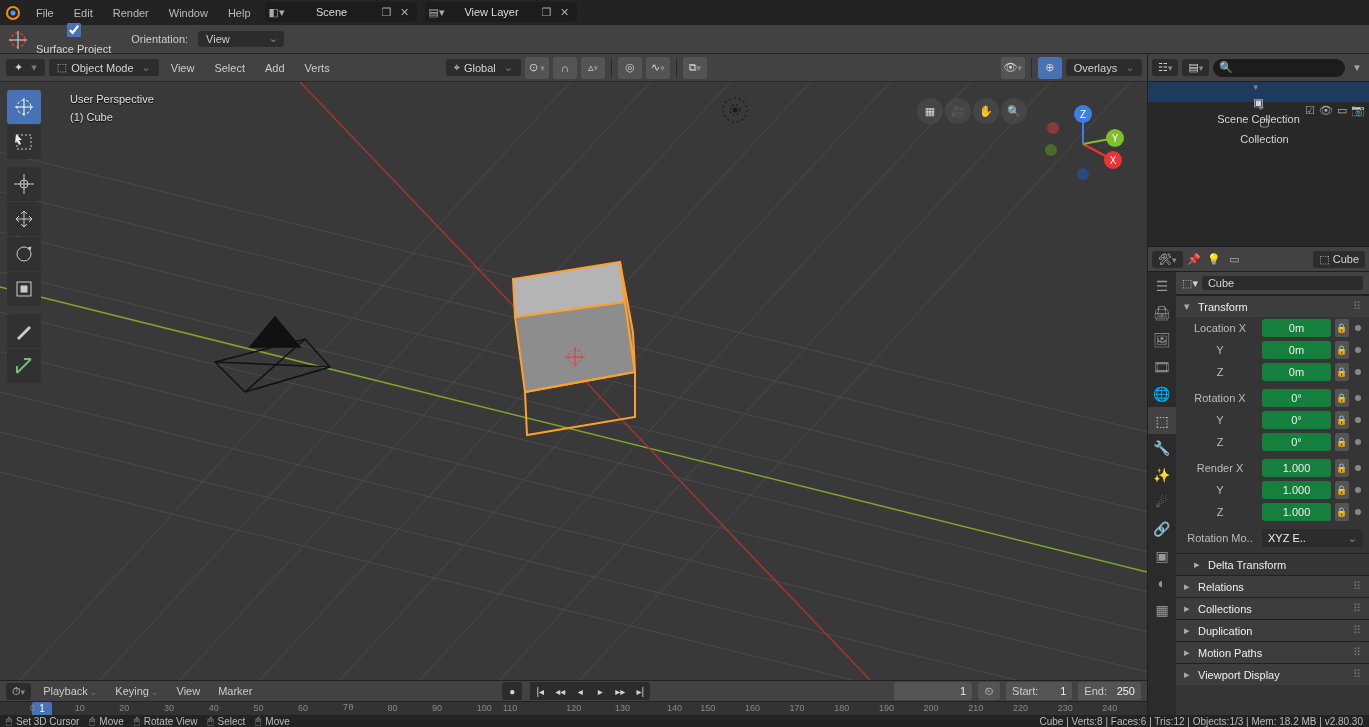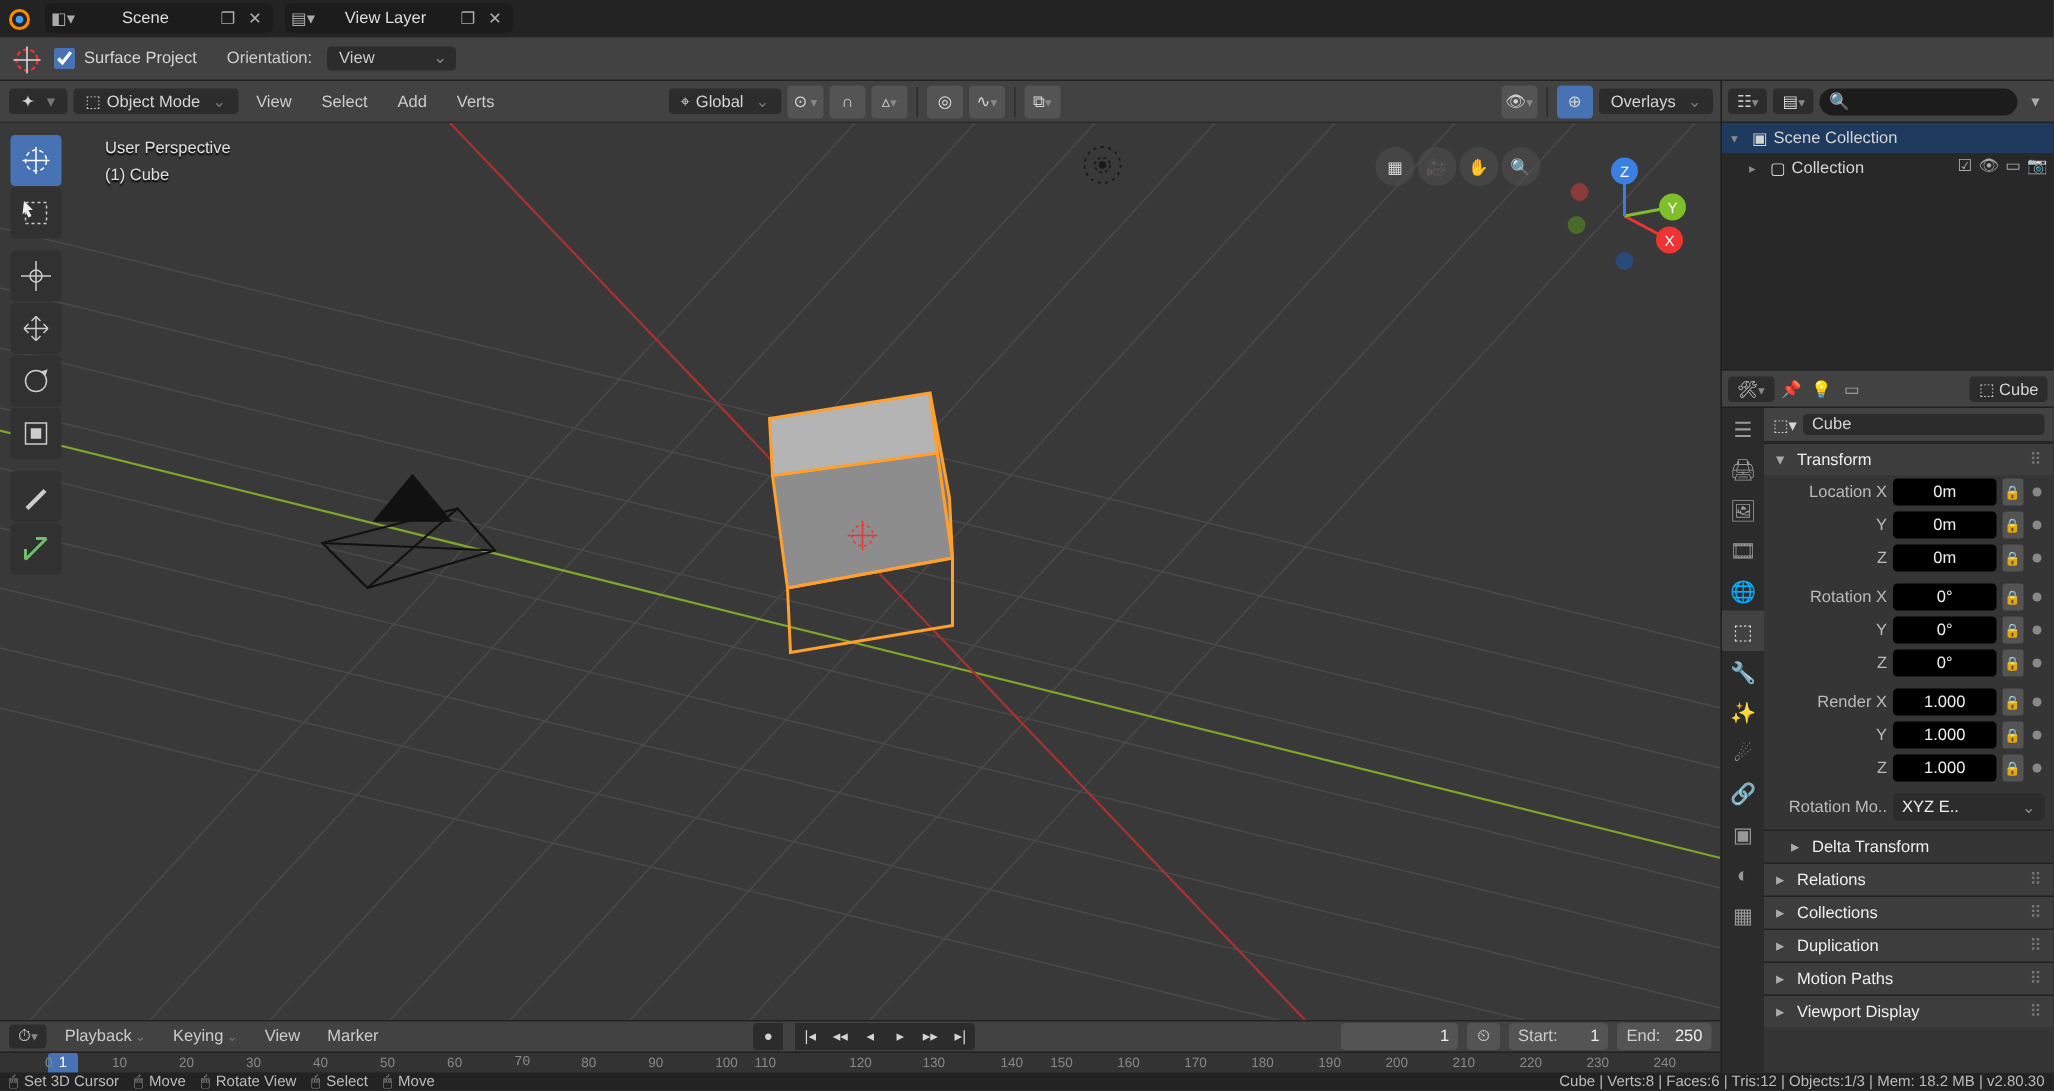--- a/index.html
+++ b/index.html
@@ -1,17 +1,17 @@
 <!DOCTYPE html>
 <html><head>
 <meta charset="utf-8">
 <style>
 * { margin:0; padding:0; box-sizing:border-box; user-select:none; }
 html,body { width:1369px; height:727px; background:#393939; font-family:sans-serif; font-size:11px; color:#d4d4d4; overflow:hidden; }
-.row { display:flex; align-items:center; }
+.row { display:flex; align-items:center;flex-direction:column; }
 input[type=checkbox]{ accent-color:#4772b3; width:14px; height:14px; }
 
 #topmenu { height:25px; background:#232323; display:flex; align-items:stretch; }
 #topmenu .logo { width:26px; display:flex; align-items:center; justify-content:center; color:#ff7b00; }
 #topmenu .mitems { display:flex; align-items:center; gap:0; }
 #topmenu .mitems span { padding:5px 10px; cursor:pointer; color:#bbb; }
 #tabs { display:flex; align-items:stretch; margin-left:20px; flex:1; }
 #tabs span { padding:6px 10px; color:#888; cursor:pointer; }
 #tabs span.active { background:#424242; color:#fff; border-radius:4px 4px 0 0; }
 #tabs .plus { color:#999; padding:5px 8px; }
@@ -81,34 +81,41 @@
 #proptabs { width:28px; background:#2b2b2b; display:flex; flex-direction:column; }
 #proptabs .pt { height:27px; display:flex; align-items:center; justify-content:center; cursor:pointer; color:#999; font-size:14px; }
 #proptabs .pt.on { background:#424242; color:#ddd; }
 #propcontent { flex:1; overflow:hidden; font-size:11px; }
 #propcontent .crumb { padding:4px 6px; background:#424242; display:flex; align-items:center; gap:4px; border-bottom:1px solid #222; }
 #propcontent .crumb .pill { background:#2c2c2c; border-radius:3px; padding:1px 6px; flex:1; }
 .panelh { background:#3d3d3d; padding:4px 8px; color:#eee; cursor:pointer; display:flex; align-items:center; gap:4px; border-top:1px solid #222;}
 .panelh .tri{color:#aaa;width:10px;}
 .panelh.sub { background:#353535; padding-left:18px; }
 .field { display:flex; align-items:center; gap:4px; padding:2px 6px 2px 6px; }
-.field label { width:76px; text-align:right; color:#bbb; }
-.field .num { flex:1; background:#000000; border-radius:3px; height:18px; display:flex; align-items:center; justify-content:center; color:#eee; }
+.field label { width:76px; text-align:center; color:#bbb; }
+.field .num { flex:1; background:#15803d; border-radius:3px; height:18px; display:flex; align-items:center; justify-content:center; color:#eee; }
 .field .mini { width:14px; height:18px; background:#545454; border-radius:2px; display:flex; align-items:center; justify-content:center; font-size:9px; color:#ccc; cursor:pointer;}
 .field .dot { width:6px;height:6px;border-radius:50%;background:#888;margin:0 2px;}
 </style>
 </head>
 <body>
 
 <div id="topmenu">
   <div class="logo">
     <svg width="16" height="16" viewBox="0 0 16 16">
         <circle cx="8" cy="8" r="6" fill="none" stroke="#ff8a00" stroke-width="2"></circle>
         <circle cx="8" cy="8" r="2.5" fill="#39a0ff"></circle>
       </svg>
+  </div>
+  <div class="mitems">
+    <span>File</span>
+    <span>Edit</span>
+    <span>Render</span>
+    <span>Window</span>
+    <span>Help</span>
   </div>
   <div class="scenebox">
     <span class="sqicon">◧▾</span>
     <input value="Scene" style="">
     <span class="sqicon">❐</span>
     <span class="sqicon">✕</span>
   </div>
   <div class="scenebox">
     <span class="sqicon">▤▾</span>
     <input value="View Layer" style="">

